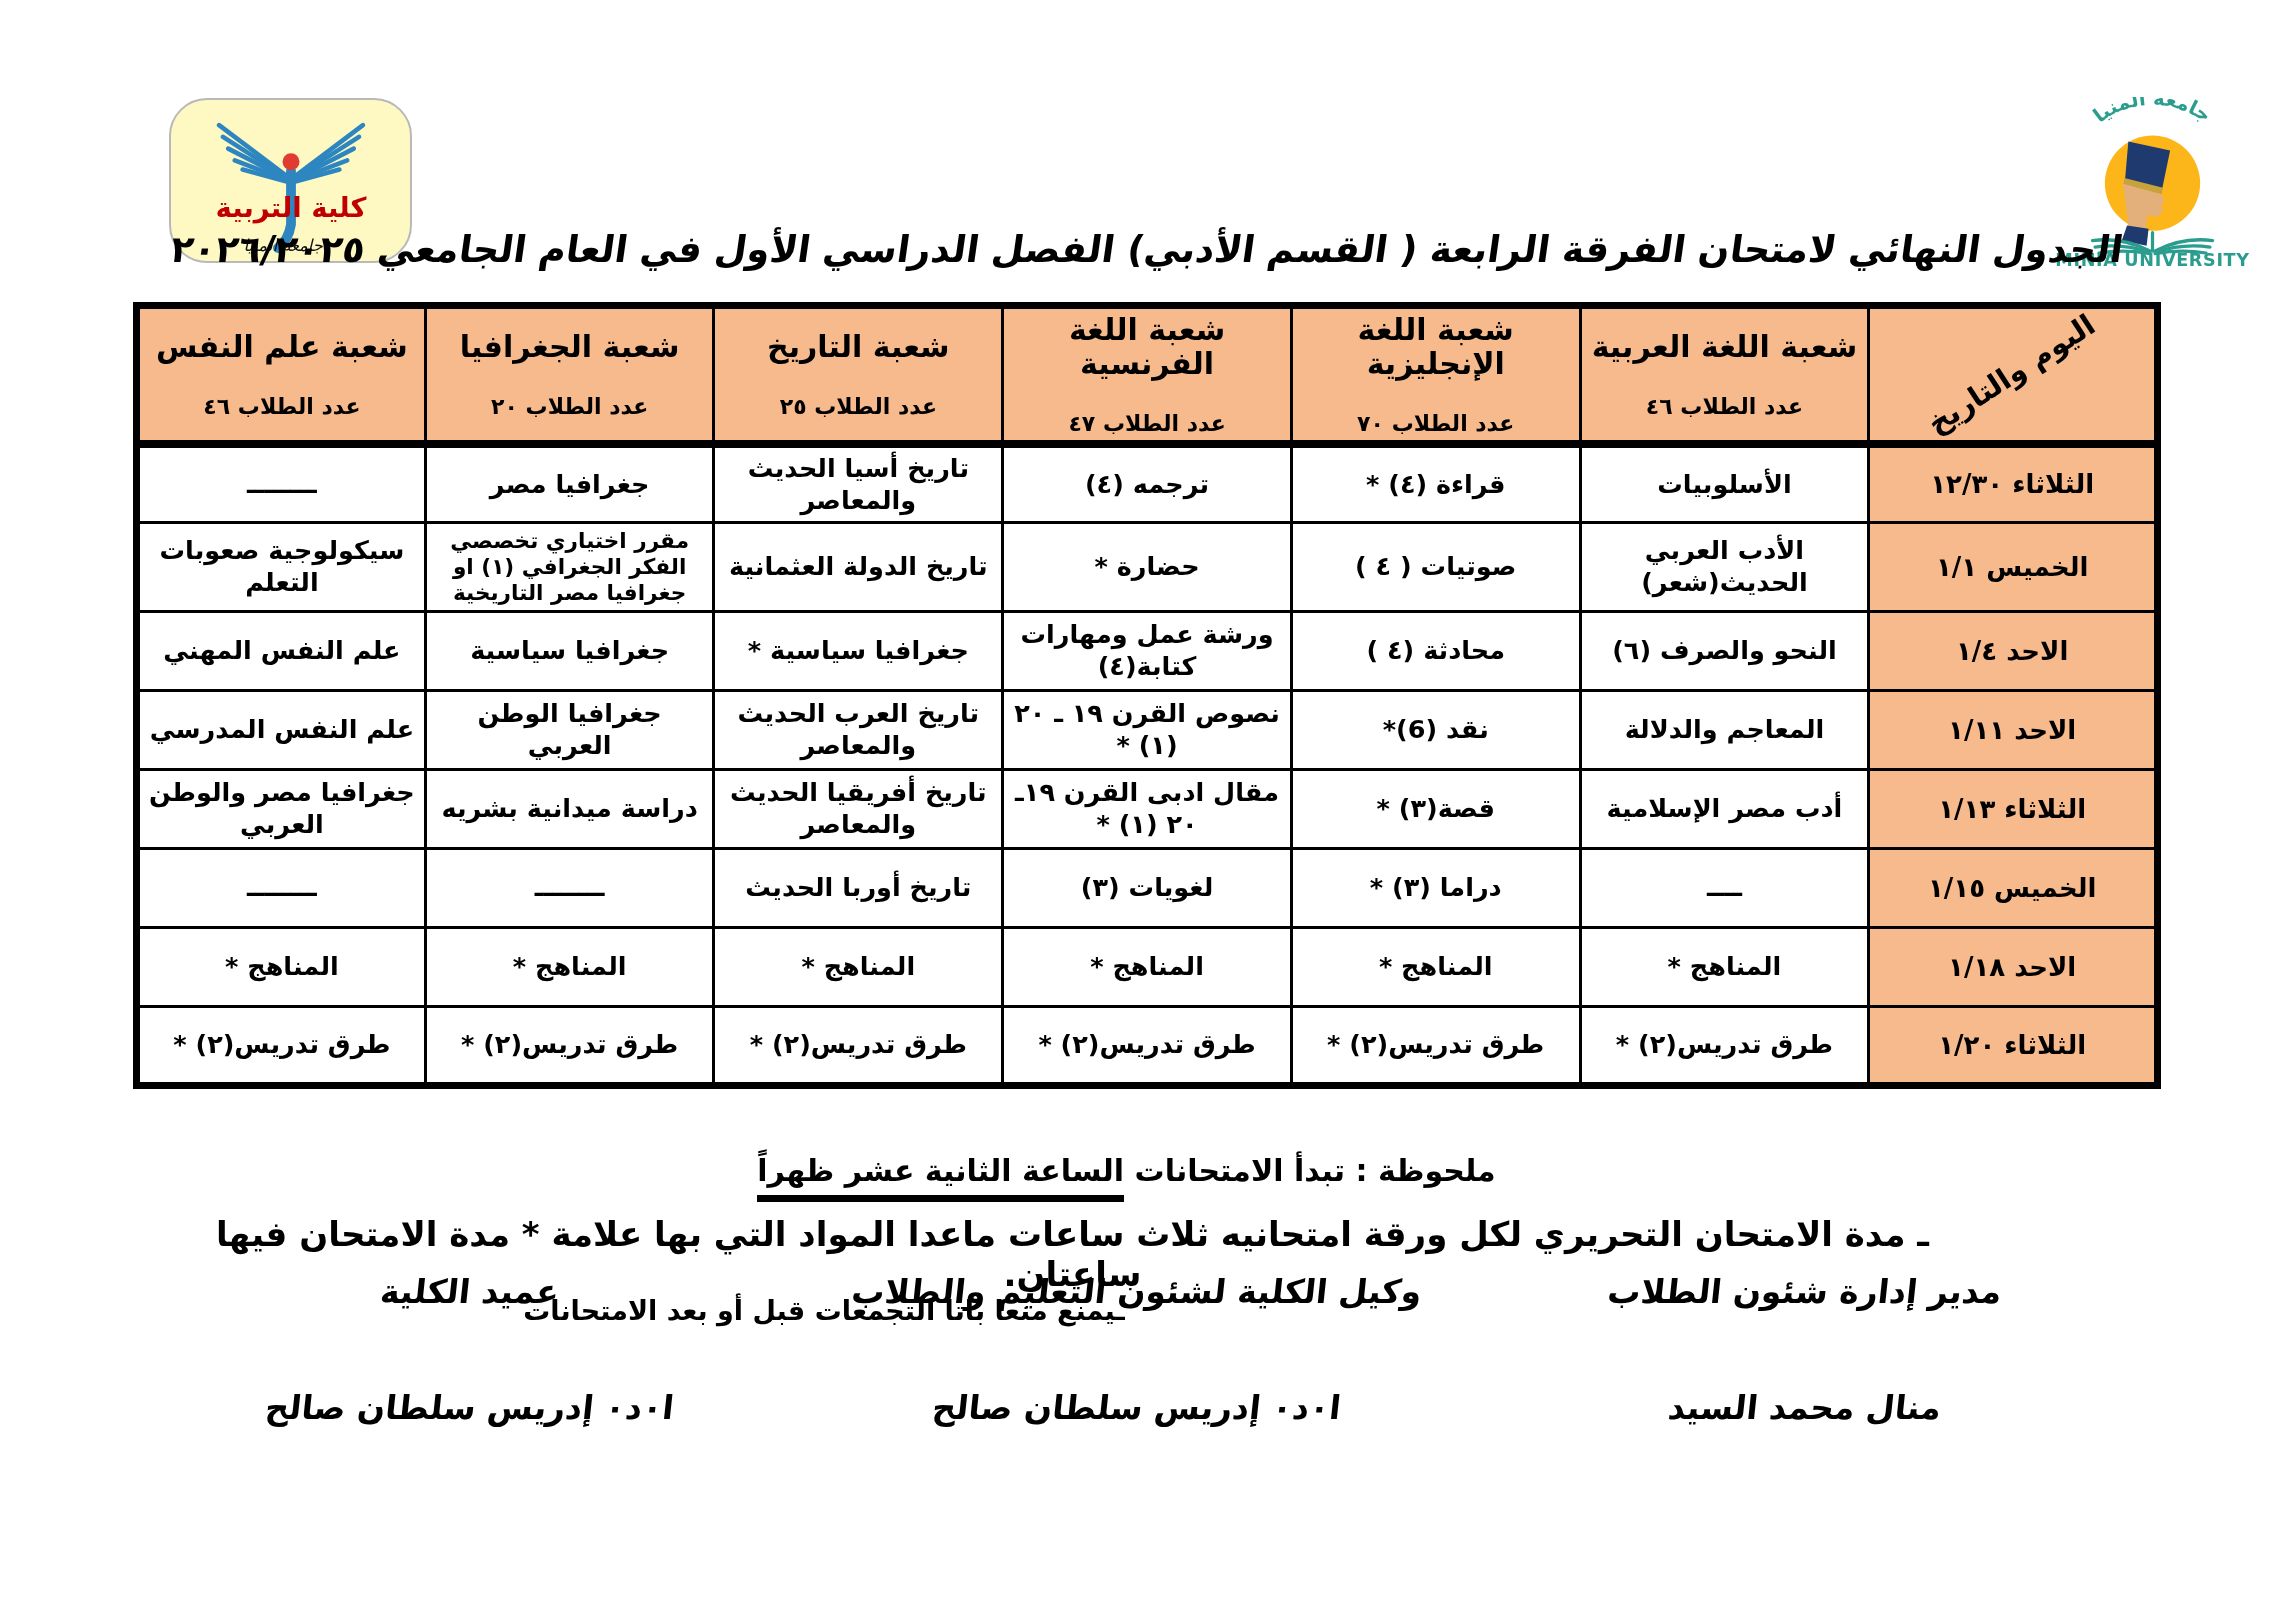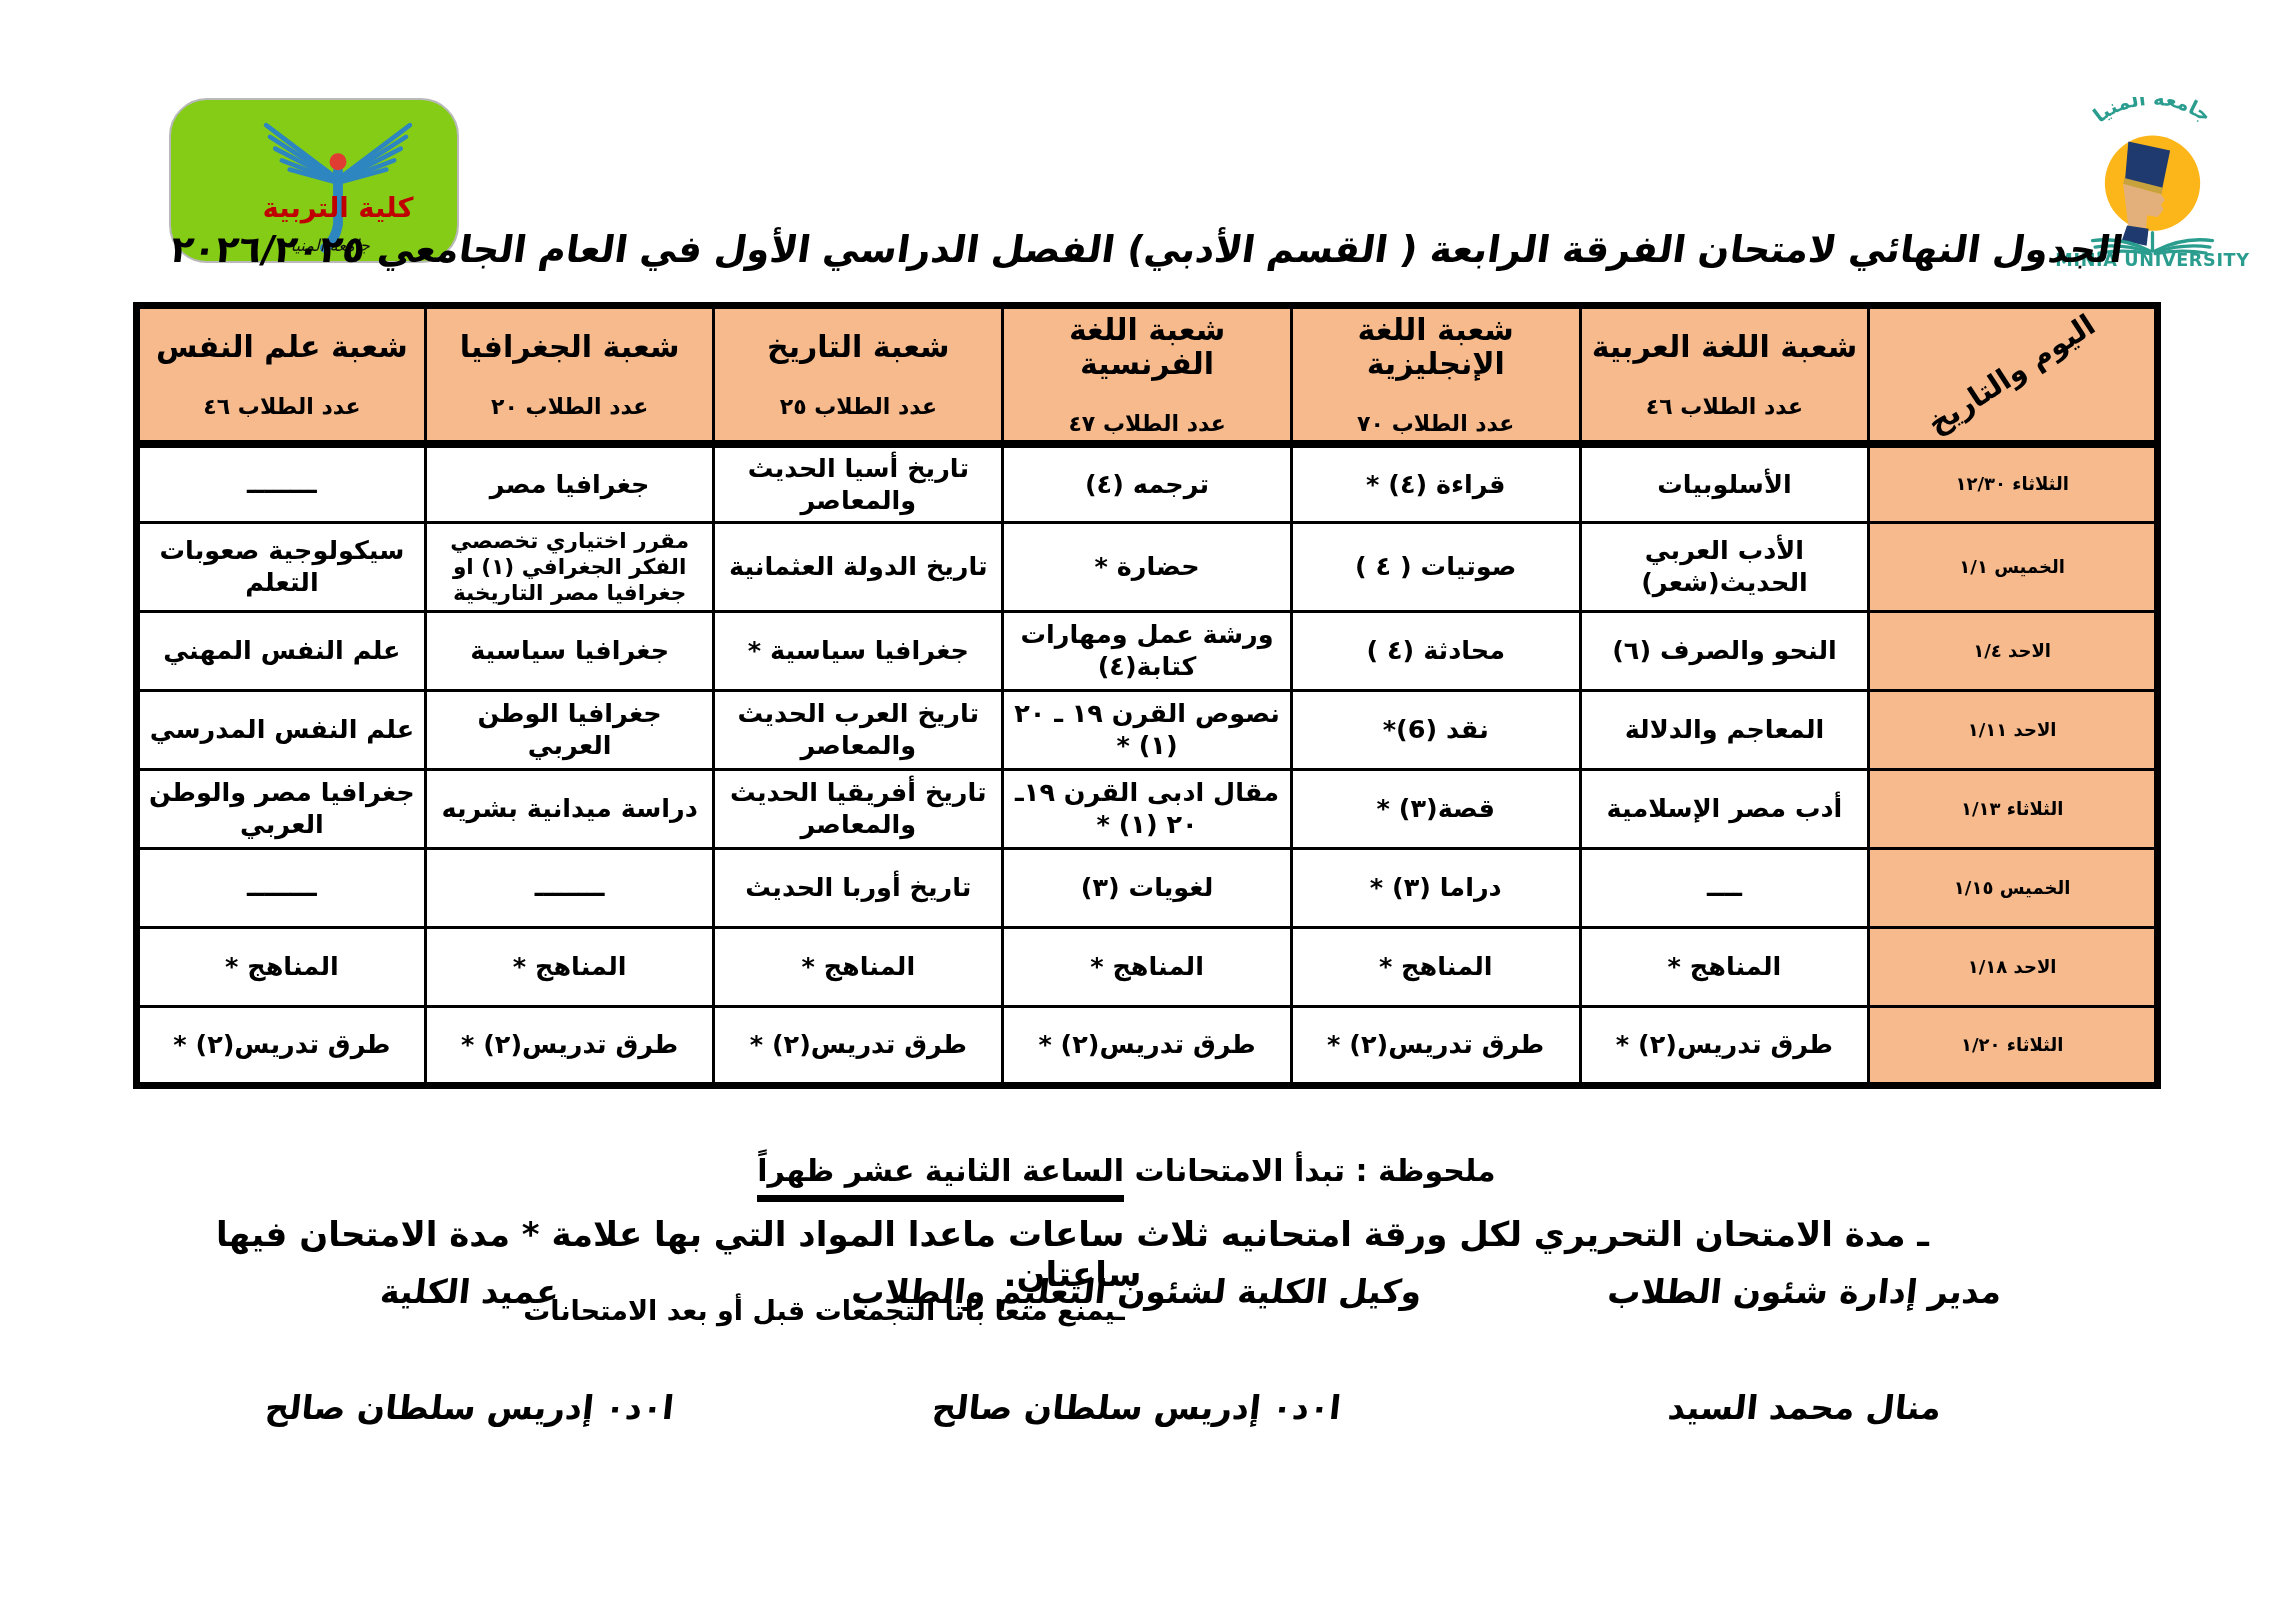--- a/index.html
+++ b/index.html
@@ -4,22 +4,22 @@
 <style>
   * { box-sizing: border-box; }
   html,body { margin:0; padding:0; }
   body {
     width:2295px; height:1623px; position:relative;
     background:#ffffff; font-family:"DejaVu Sans", sans-serif;
     direction:rtl; color:#000;
   }
   
   .logo-left {
-    position:absolute; left:169px; top:98px; width:290px; height:165px;
-    border:2.6px solid #b9b9b9; border-radius:38px; background:#84cc16; overflow:hidden;
+    position:absolute; left:169px; top:98px; width:243px; height:165px;
+    border:2.6px solid #b9b9b9; border-radius:38px; background:#fef9c3; overflow:hidden;
   }
   .logo-right { position:absolute; left:2049px; top:97px; width:207px; height:171px; }
   
   .page-title {
     position:absolute; top:228px; right:134px; width:2028px;
     text-align:center; font-size:37px; font-weight:bold;
     transform:skewX(-8deg); white-space:nowrap;
   }
   
   table.sched {
@@ -29,21 +29,21 @@
   }
   table.sched th, table.sched td {
     border:3.9px solid #000; text-align:center; vertical-align:middle;
     font-weight:bold; padding:3.9px 5.2px; overflow:hidden;
   }
   table.sched thead th { background:var(--peach); height:93px; border-bottom:8.5px solid #000; }
   .h-title { font-size:30px; line-height:1.15; }
   .h-sub   { font-size:22px; margin-top:29px; }
   .rot     { transform:rotate(-33deg); font-size:29px; }
   table.sched tbody td { height:79px; font-size:25.5px; line-height:1.25; background:#fff; }
-  table.sched tbody td.date-cell { background:var(--peach); font-size:18px; }
+  table.sched tbody td.date-cell { background:var(--peach); font-size:26px; }
   table.sched tbody td.small-txt { font-size:21.6px; line-height:1.2; }
   
   .notes { position:absolute; top:1153px; right:187px; width:1963px; text-align:center; font-weight:bold; }
   .note-1 { font-size:30px; }
   .note-1 .underlined { border-bottom:7.2px solid #000; padding-bottom:6.5px; }
   .note-2 { font-size:34px; margin-top:26px; margin-right:108px; }
   .note-3 { font-size:27px; margin-top:1px; margin-right:605px; }
   
   .signatures { position:absolute; top:1272px; right:157px; width:2002px; display:flex; }
   .sig-block { flex:1; text-align:center; }

